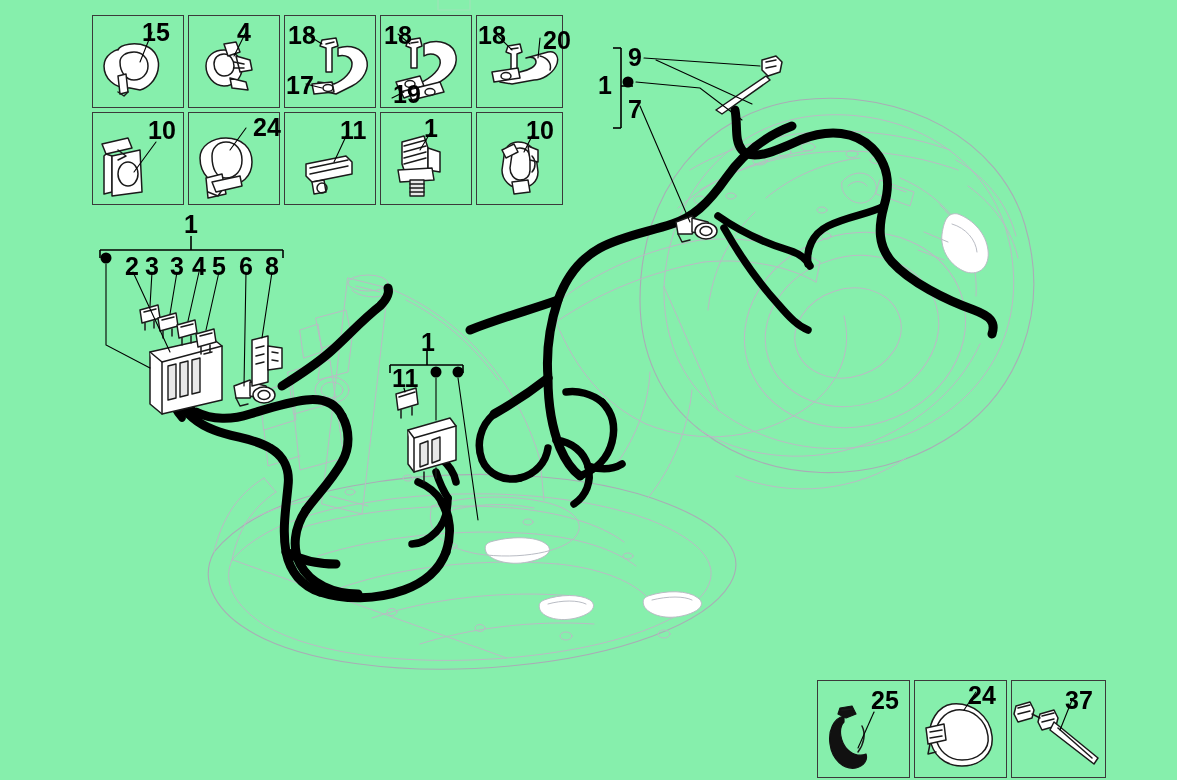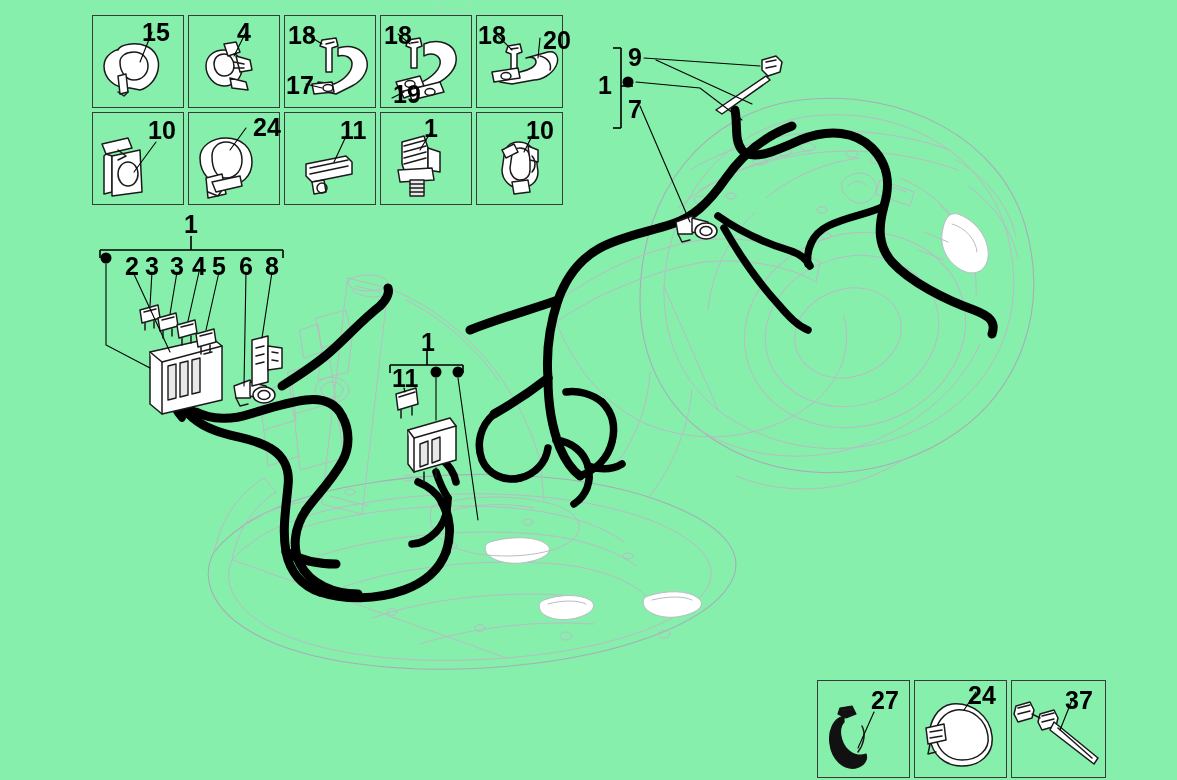--- a/index.html
+++ b/index.html
@@ -574,21 +574,21 @@
   <div class="num n-box" style="left:393px; top:82px;">19</div>
   <div class="num n-box" style="left:478px; top:23px;">18</div>
   <div class="num n-box" style="left:543px; top:28px;">20</div>
 
   <div class="num n-box" style="left:148px; top:118px;text-align:right;">10</div>
   <div class="num n-box" style="left:253px; top:115px;">24</div>
   <div class="num n-box" style="left:340px; top:118px;">11</div>
   <div class="num n-box" style="left:424px; top:116px;">1</div>
   <div class="num n-box" style="left:526px; top:118px;">10</div>
 
-  <div class="num n-box" style="left:871px;  top:688px;">27</div>
+  <div class="num n-box" style="left:871px;  top:688px;">25</div>
   <div class="num n-box" style="left:968px;  top:683px;">24</div>
   <div class="num n-box" style="left:1065px; top:688px;">37</div>
 
   <div class="num n-group" style="left:184px; top:212px;">1</div>
   <div class="num n-group" style="left:125px; top:254px;">2</div>
   <div class="num n-group" style="left:145px; top:254px;">3</div>
   <div class="num n-group" style="left:170px; top:254px;">3</div>
   <div class="num n-group" style="left:192px; top:254px;">4</div>
   <div class="num n-group" style="left:212px; top:254px;">5</div>
   <div class="num n-group" style="left:239px; top:254px;">6</div>

